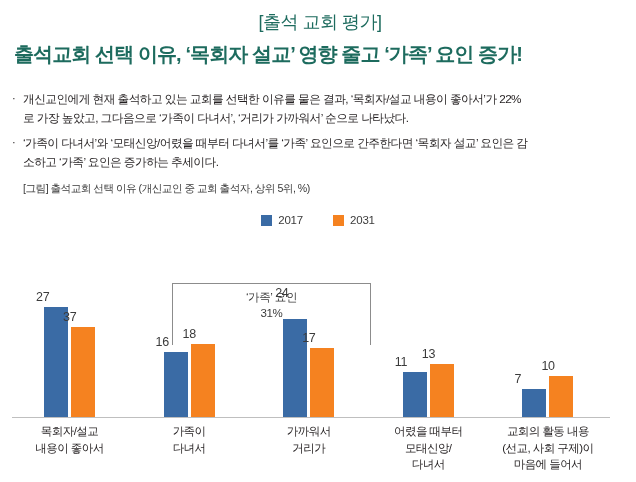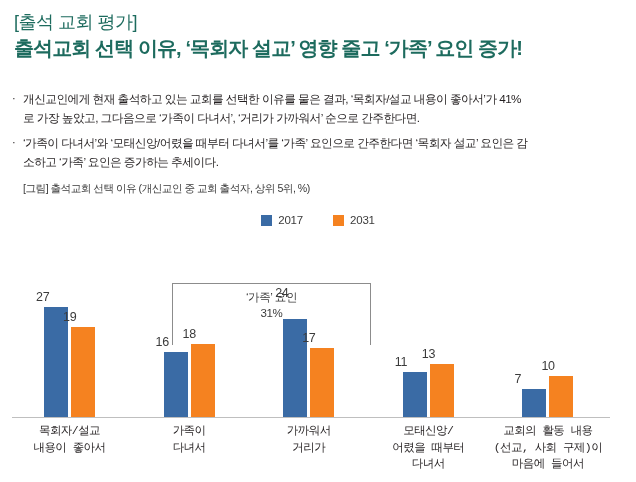--- a/index.html
+++ b/index.html
@@ -22,29 +22,30 @@
     left: 14px;
     top: 10px;
     width: 612px;
   }
   .kicker {
     font-size: 18px;
     line-height: 24px;
     color: #1d6b5e;
     letter-spacing: -0.5px;
     white-space: nowrap;
+    text-align: center;
   }
   .headline {
     font-size: 20px;
     line-height: 26px;
     font-weight: bold;
     color: #1d6b5e;
     letter-spacing: -0.9px;
     white-space: nowrap;
-    margin-top: 1px;
+    margin-top: 7px;
   }
 
   
   .bullets {
     position: absolute;
     left: 10px;
     top: 89px;
     width: 618px;
   }
   .bullet {
@@ -178,35 +179,35 @@
   .cat {
     position: absolute;
     top: 0;
     width: 124px;
     text-align: center;
     font-size: 11.5px;
     line-height: 16.5px;
     letter-spacing: -0.55px;
     color: #231f20;
   }
-  .cat .ln { display: block; white-space: nowrap; font-family: Liberation Mono, monospace; }
+  .cat .ln { display: block; white-space: nowrap; }
 </style>
 </head>
 <body>
 
 <div class="header">
   <div class="kicker">[출석 교회 평가]</div>
   <div class="headline">출석교회 선택 이유, ‘목회자 설교’ 영향 줄고 ‘가족’ 요인 증가!</div>
 </div>
 
 <div class="bullets">
   <div class="bullet">
     <span class="dot">·</span>
-    <span class="ln">개신교인에게 현재 출석하고 있는 교회를 선택한 이유를 물은 결과, ‘목회자/설교 내용이 좋아서’가 41%</span>
-    <span class="ln">로 가장 높았고, 그다음으로 ‘가족이 다녀서’, ‘거리가 가까워서’ 순으로 간주한다면.</span>
+    <span class="ln">개신교인에게 현재 출석하고 있는 교회를 선택한 이유를 물은 결과, ‘목회자/설교 내용이 좋아서’가 22%</span>
+    <span class="ln">로 가장 높았고, 그다음으로 ‘가족이 다녀서’, ‘거리가 가까워서’ 순으로 나타났다.</span>
   </div>
   <div class="bullet">
     <span class="dot">·</span>
     <span class="ln">‘가족이 다녀서’와 ‘모태신앙/어렸을 때부터 다녀서’를 ‘가족’ 요인으로 간주한다면 ‘목회자 설교’ 요인은 감</span>
     <span class="ln">소하고 ‘가족’ 요인은 증가하는 추세이다.</span>
   </div>
 </div>
 
 <div class="fig-caption">[그림] 출석교회 선택 이유 (개신교인 중 교회 출석자, 상위 5위, %)</div>
 
@@ -226,21 +227,21 @@
   <span>31%</span>
 </div>
 <div class="bracket"></div>
 
 <div class="axis-line"></div>
 <div class="plot" id="plot">
     <div class="group" style="left: 22px; width: 71px;">
       <div class="bar y2017" style="height: 109.89px; background: rgb(58, 107, 165);"></div>
       <div class="bar-value y2017" style="bottom: 112.89px;">27</div>
       <div class="bar y2023" style="height: 89.54px; background: rgb(245, 130, 32);"></div>
-      <div class="bar-value y2023" style="bottom: 92.54px;">19</div>
+      <div class="bar-value y2023" style="bottom: 92.54px;">37</div>
     </div>
     <div class="group" style="left: 141.6px; width: 71px;">
       <div class="bar y2017" style="height: 65.12px; background: rgb(58, 107, 165);"></div>
       <div class="bar-value y2017" style="bottom: 68.12px;">16</div>
       <div class="bar y2023" style="height: 73.26px; background: rgb(245, 130, 32);"></div>
       <div class="bar-value y2023" style="bottom: 76.26px;">18</div>
     </div>
     <div class="group" style="left: 261.2px; width: 71px;">
       <div class="bar y2017" style="height: 97.68px; background: rgb(58, 107, 165);"></div>
       <div class="bar-value y2017" style="bottom: 117px; margin-top: 20px;">24</div>
@@ -267,22 +268,22 @@
     </div>
     <div class="cat" style="left: 115.1px;">
       <span class="ln">가족이</span>
       <span class="ln">다녀서</span>
     </div>
     <div class="cat" style="left: 234.7px;">
       <span class="ln">가까워서</span>
       <span class="ln">거리가</span>
     </div>
     <div class="cat" style="left: 354.3px;">
+      <span class="ln">어렸을 때부터</span>
       <span class="ln">모태신앙/</span>
-      <span class="ln">어렸을 때부터</span>
       <span class="ln">다녀서</span>
     </div>
     <div class="cat" style="left: 473.9px;">
       <span class="ln">교회의 활동 내용</span>
       <span class="ln">(선교, 사회 구제)이</span>
       <span class="ln">마음에 들어서</span>
     </div>
   </div>
 
 </body></html>

